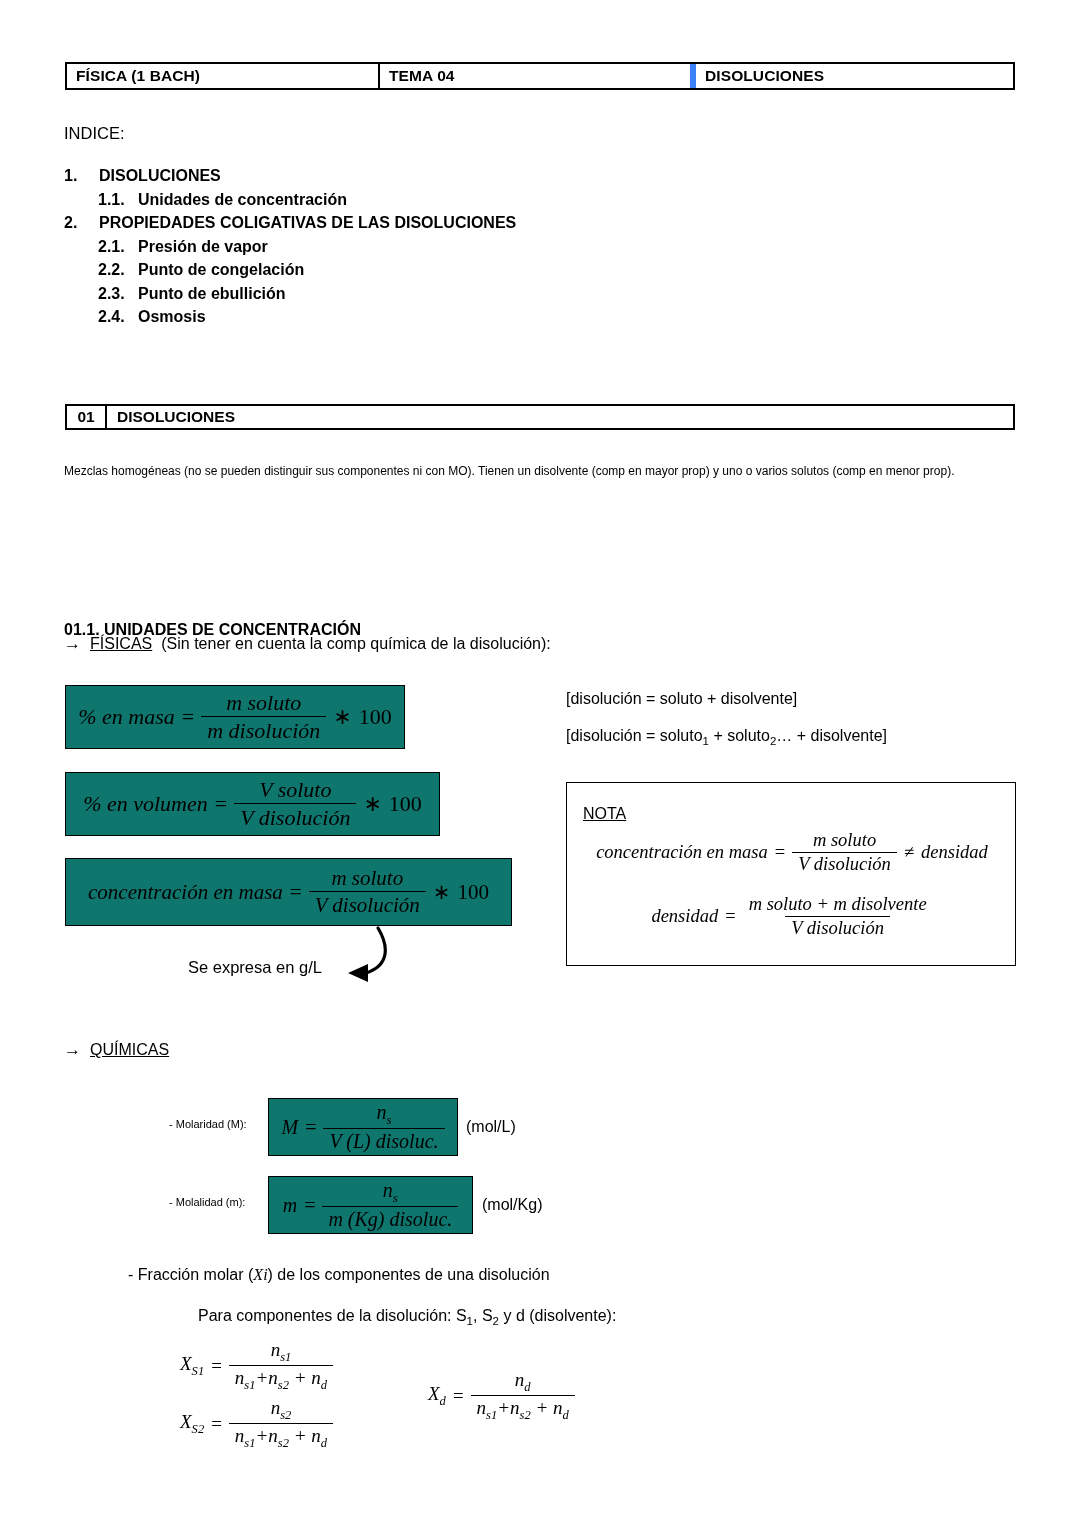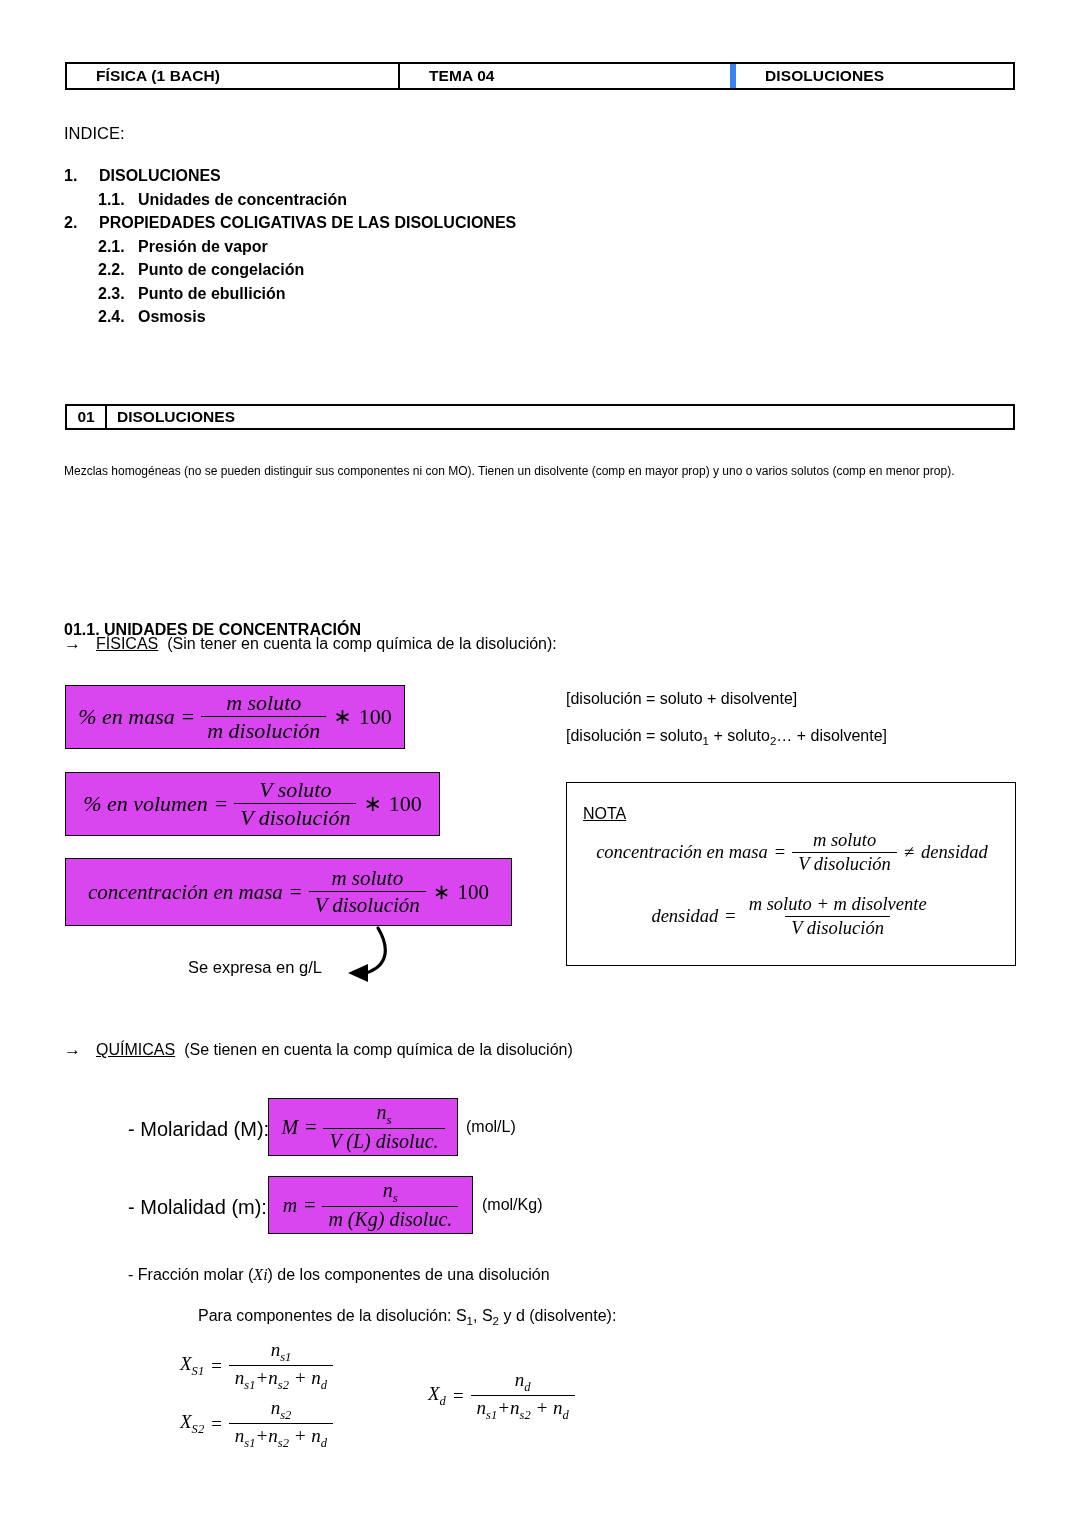--- a/index.html
+++ b/index.html
@@ -13,21 +13,21 @@
     overflow:hidden;
   }
   .page { position:absolute; left:0; top:0; width:1080px; height:1526px; }
 
   
   .hdr-table {
     position:absolute; left:65px; top:62px; width:950px; height:28px;
     border:2px solid #000; display:flex; align-items:center;
   }
   .hdr-cell { height:100%; display:flex; align-items:center; padding-left:9px;
-              font-weight:bold; font-size:15.5px; letter-spacing:0.1px;margin-left:20px; }
+              font-weight:bold; font-size:15.5px; letter-spacing:0.1px; }
   .hdr-c1 { width:313px; border-right:2px solid #000; }
   .hdr-c2 { width:316px; border-right:6px solid #3b82f6; }
   .hdr-c3 { flex:1; }
 
   
   .indice-label { position:absolute; left:64px; top:124px; font-size:16.5px; }
   .idx { position:absolute; left:64px; top:164px; width:880px; }
   .idx-row { display:flex; font-size:16px; line-height:23.5px; }
   .idx-num { font-weight:bold; width:35px; flex:none; }
   .idx-txt { font-weight:bold; }
@@ -53,35 +53,35 @@
   #p-intro { left:64px; top:462px; width:938px; }
   #p-conc  { left:64px; top:525px; width:938px; }
   .b { font-weight:bold; }
 
   .sub-head { position:absolute; left:64px; top:594px; font-size:16px; font-weight:bold;margin-top:27px; }
 
   .bullet-line { position:absolute; font-size:16px; display:flex; align-items:baseline; gap:9px; }
   #b-fisicas { left:64px; top:634px; }
   #b-quimicas { left:64px; top:1040px; }
   .arrow-gl { font-size:17px; }
-  .u { text-decoration:underline;margin-left:6px; }
+  .u { text-decoration:underline; }
 
   
   .math { font-family:"Liberation Serif", serif; font-style:italic; }
   .mrow { display:inline-flex; align-items:center; gap:7px; white-space:nowrap; }
   .frac { display:inline-flex; flex-direction:column; align-items:center;
           vertical-align:middle; line-height:1.08; }
   .frac .num { padding:0 6px 1px 6px; }
   .frac .den { padding:2px 6px 0 6px; border-top:1.6px solid #000; }
   .upr { font-style:normal; }
   .sub { font-size:0.66em; vertical-align:sub; font-style:italic; }
 
   
   .fbox { position:absolute; border:1.8px solid #000; display:flex;
-          align-items:center; justify-content:center; background:#d946ef; }
+          align-items:center; justify-content:center; background:#0f766e; }
   #fb-masa    { left:65px;  top:685px; width:340px; height:64px; }
   #fb-volumen { left:65px;  top:772px; width:375px; height:64px; }
   #fb-concmasa{ left:65px;  top:858px; width:447px; height:68px; }
 
   #fb-molaridad { left:268px; top:1098px; width:190px; height:58px; }
   #fb-molalidad { left:268px; top:1176px; width:205px; height:58px; }
 
   .fsize-22 { font-size:22px; }
   .fsize-21 { font-size:21px; }
   .fsize-20 { font-size:20px; }
@@ -103,21 +103,21 @@
               display:flex; justify-content:center; }
   #nota-eq2 { position:absolute; left:-10px; top:112px; width:470px;
               display:flex; justify-content:center; }
   .neq { font-size:18.5px; }
 
   
   #arrow-svg { position:absolute; left:320px; top:926px; width:80px; height:66px; }
   #cap-gl { position:absolute; left:188px; top:958px; font-size:16.5px; }
 
   
-  .qlabel { position:absolute; font-size:20px; }
+  .qlabel { position:absolute; font-size:11px;margin-left:41px; }
   #ql-molaridad { left:128px; top:1118px; }
   #ql-molalidad { left:128px; top:1196px; }
   .qunit { position:absolute; font-size:16px; }
   #qu-molaridad { left:466px; top:1118px; }
   #qu-molalidad { left:482px; top:1196px; }
 
   #fm-line  { position:absolute; left:128px; top:1266px; font-size:16px; }
   #fm-line2 { position:absolute; left:198px; top:1307px; font-size:16px; }
   .xi { font-family:"Liberation Serif", serif; font-style:italic; }
 
@@ -258,21 +258,20 @@
           <span class="num">m soluto  +  m disolvente</span>
           <span class="den">V disolución</span>
         </span>
       </span>
     </div>
   </div>
 
   <div class="bullet-line" id="b-quimicas">
     <span class="arrow-gl">→</span>
     <span class="u">QUÍMICAS</span>
-    <span>(Se tienen en cuenta la comp química de la disolución)</span>
   </div>
 
   <div class="qlabel" id="ql-molaridad">- Molaridad (M):</div>
   <div class="fbox" id="fb-molaridad">
     <span class="math mrow fsize-20">
       <span>M</span>
       <span class="upr">=</span>
       <span class="frac">
         <span class="num"><span>n</span><span class="sub">s</span></span>
         <span class="den">V (L) disoluc.</span>

